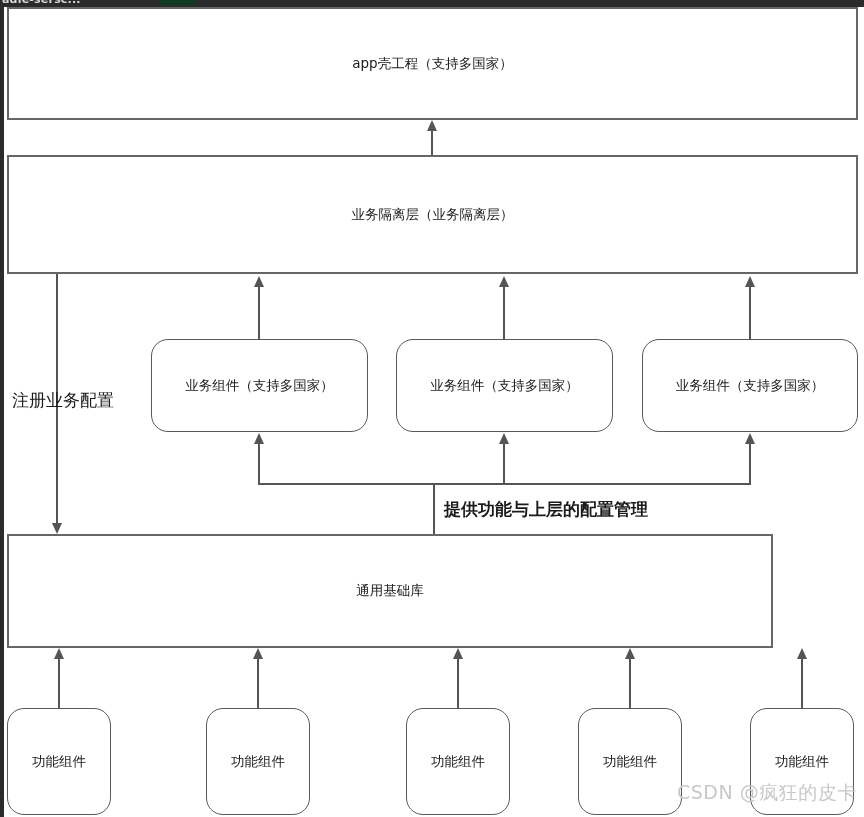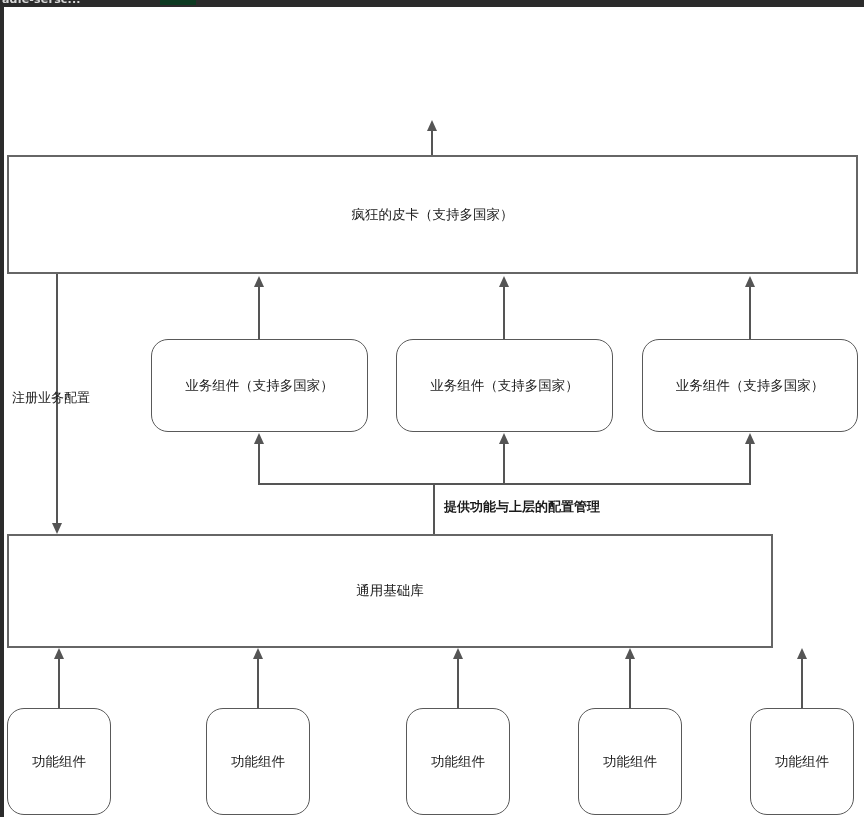--- a/index.html
+++ b/index.html
@@ -90,21 +90,21 @@
   }
   .arrow-down {
     position: absolute;
     width: 0; height: 0;
     border-left: 5.5px solid transparent;
     border-right: 5.5px solid transparent;
     border-top: 11px solid #555555;
   }
   .edge-label {
     position: absolute;
-    font-size: 13px;
+    font-size: 17px;
     color: #1a1a1a;
     white-space: nowrap;
   }
   .watermark {
     position: absolute;
     font-size: 19px;
     color: #c8c8c8;
     white-space: nowrap;
     letter-spacing: 0.5px;
   }
@@ -113,26 +113,29 @@
 <body>
 
 <div id="canvas">
 
   <div class="top-strip">
     <span class="top-strip-text">adle-sersc...</span>
     <span class="top-strip-accent"></span>
   </div>
   <div class="left-strip"></div>
 
+  <div class="node" style="left:7px; top:7px; width:851px; height:113px;">
+    <span class="node-label">app壳工程（支持多国家）</span>
+  </div>
 
   <div class="vline" style="left:431px; top:130px; height:25px;"></div>
   <div class="arrow-up" style="left:426.5px; top:120px;"></div>
 
   <div class="node" style="left:7px; top:155px; width:851px; height:119px;">
-    <span class="node-label">疯狂的皮卡（支持多国家）</span>
+    <span class="node-label">业务隔离层（业务隔离层）</span>
   </div>
 
   <div class="vline" style="left:258px; top:287px; height:52px;"></div>
   <div class="arrow-up" style="left:253.5px; top:276px;"></div>
 
   <div class="vline" style="left:503px; top:287px; height:52px;"></div>
   <div class="arrow-up" style="left:498.5px; top:276px;"></div>
 
   <div class="vline" style="left:749px; top:287px; height:52px;"></div>
   <div class="arrow-up" style="left:744.5px; top:276px;"></div>
@@ -201,14 +204,15 @@
   </div>
 
   <div class="node thin" style="left:578px; top:708px; width:104px; height:107px;">
     <span class="node-label">功能组件</span>
   </div>
 
   <div class="node thin" style="left:750px; top:708px; width:104px; height:107px;">
     <span class="node-label">功能组件</span>
   </div>
 
+  <div class="watermark" style="left:677px; top:780px;">CSDN @疯狂的皮卡</div>
 
 </div>
 
 </body></html>

